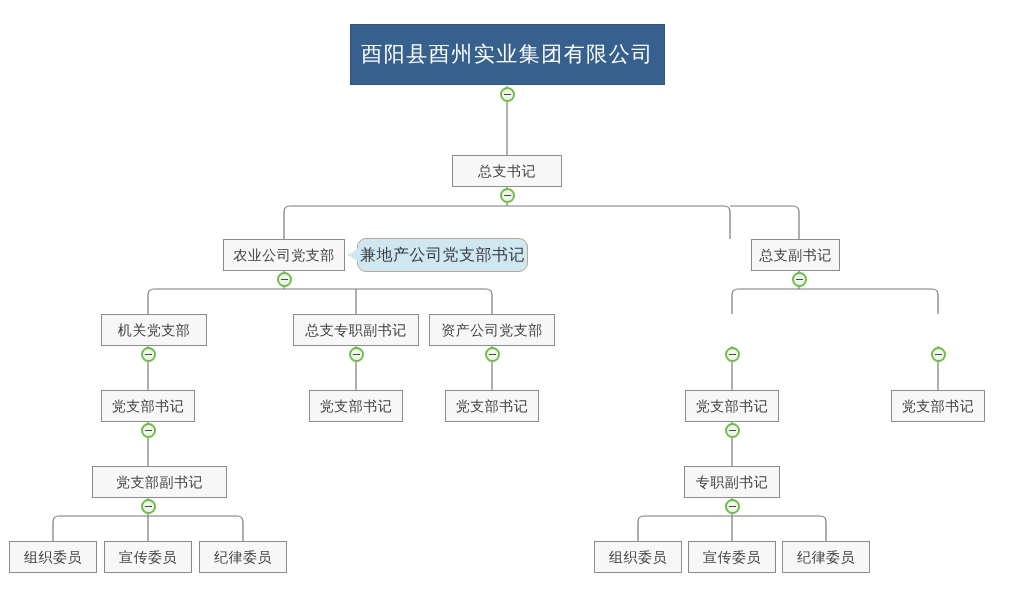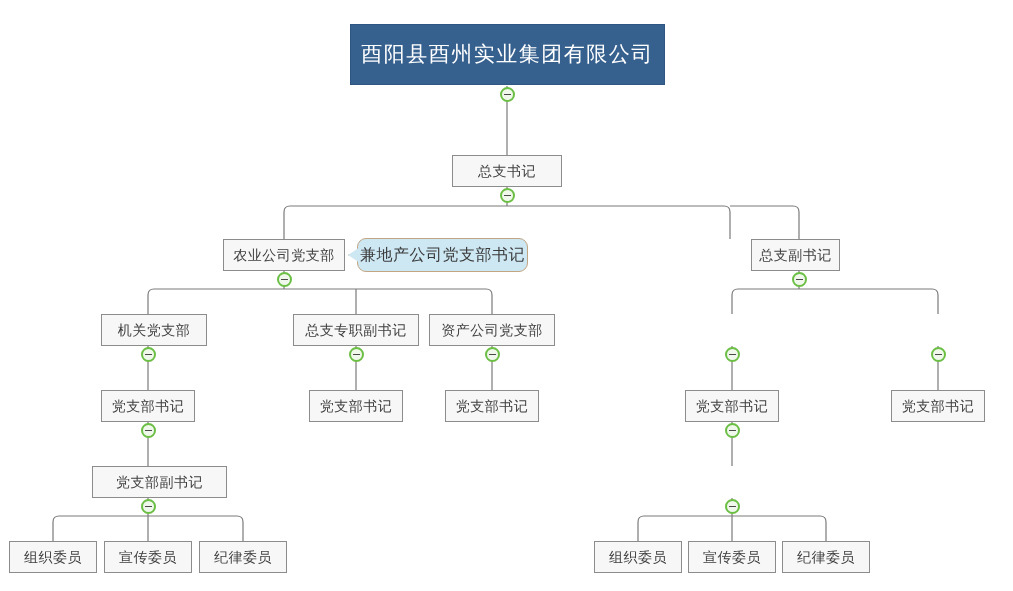--- a/index.html
+++ b/index.html
@@ -191,20 +191,23 @@
 
   <div class="node box" style="left:891px;top:390px;width:94px;">
     <span>党支部书记</span>
   </div>
 
   <div class="node box" style="left:92px;top:466px;width:135px;">
     <span>党支部副书记</span>
   </div>
   <div class="toggle" style="left:141px;top:499px;"></div>
 
+  <div class="node box" style="left:684px;top:466px;width:96px;">
+    <span>专职副书记</span>
+  </div>
   <div class="toggle" style="left:725px;top:499px;"></div>
 
   <div class="node box" style="left:9px;top:541px;width:88px;">
     <span>组织委员</span>
   </div>
   <div class="node box" style="left:104px;top:541px;width:88px;">
     <span>宣传委员</span>
   </div>
   <div class="node box" style="left:199px;top:541px;width:88px;">
     <span>纪律委员</span>

